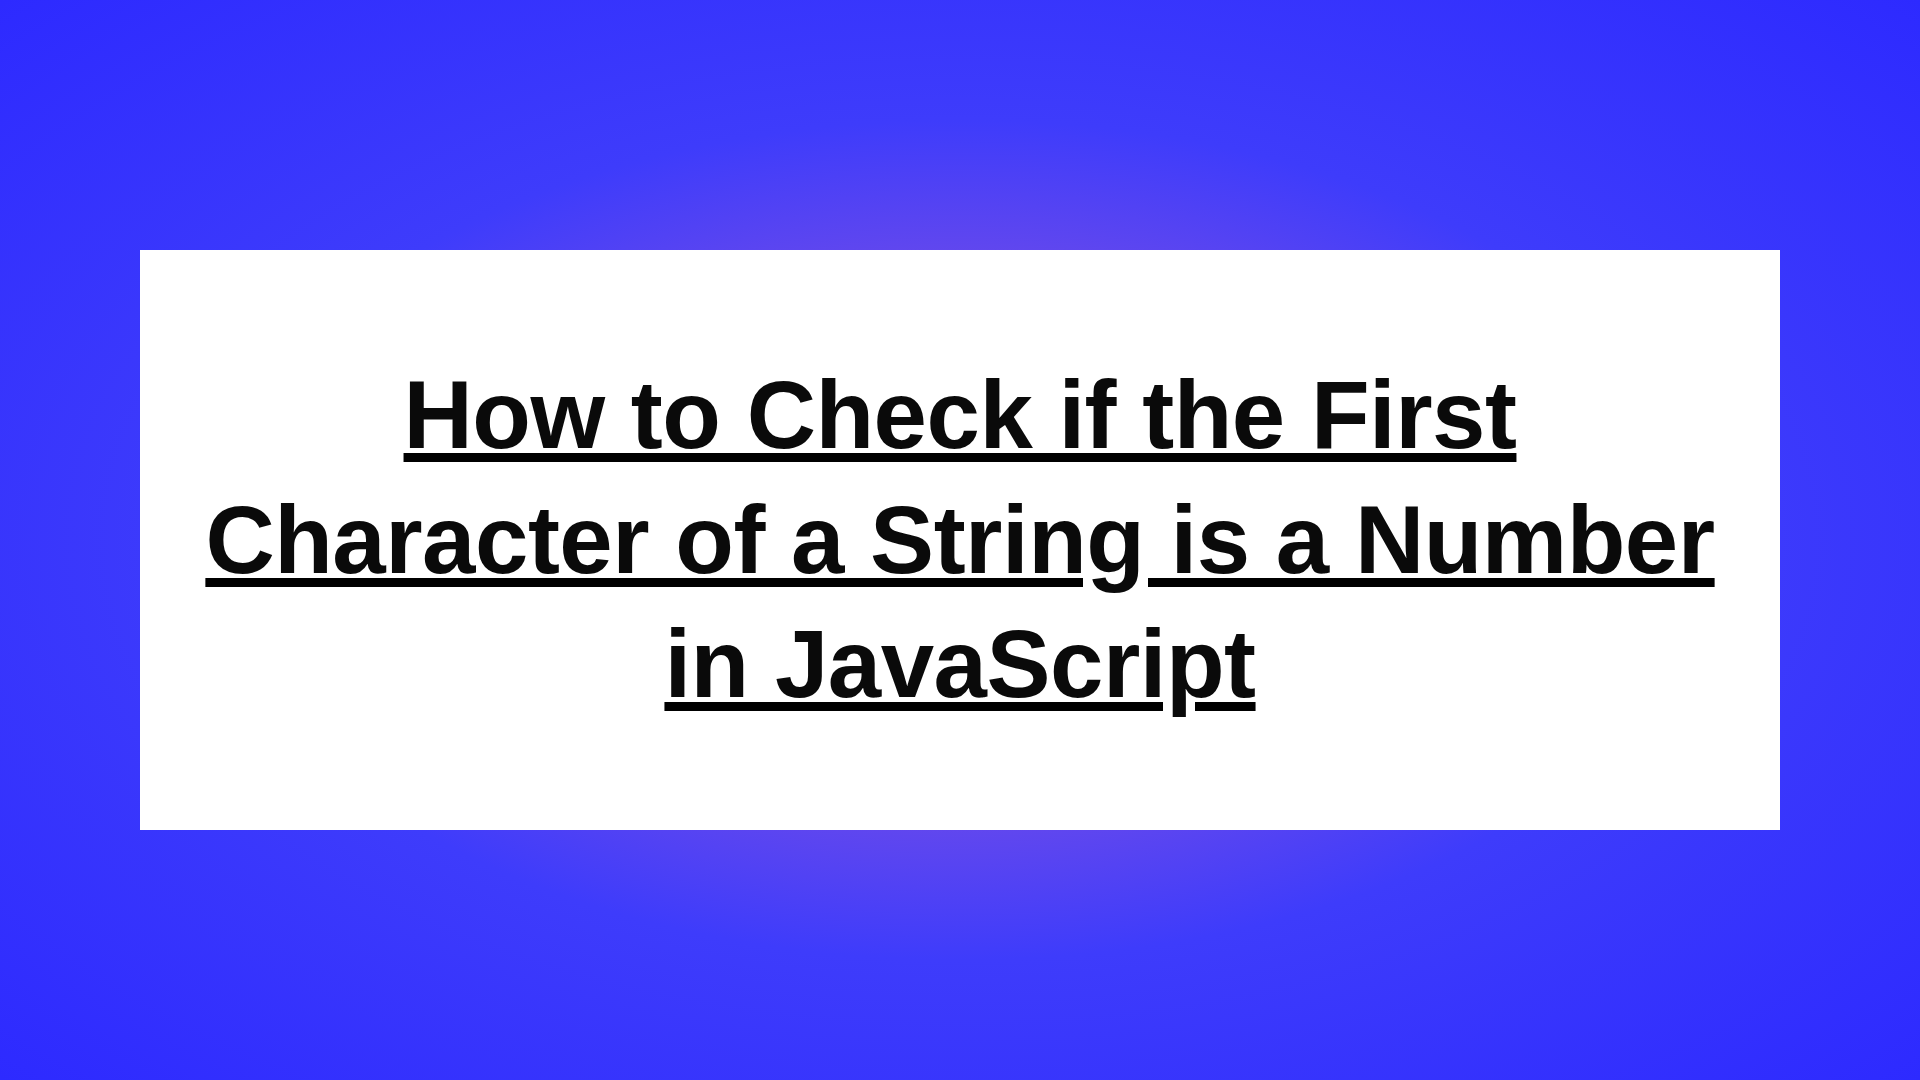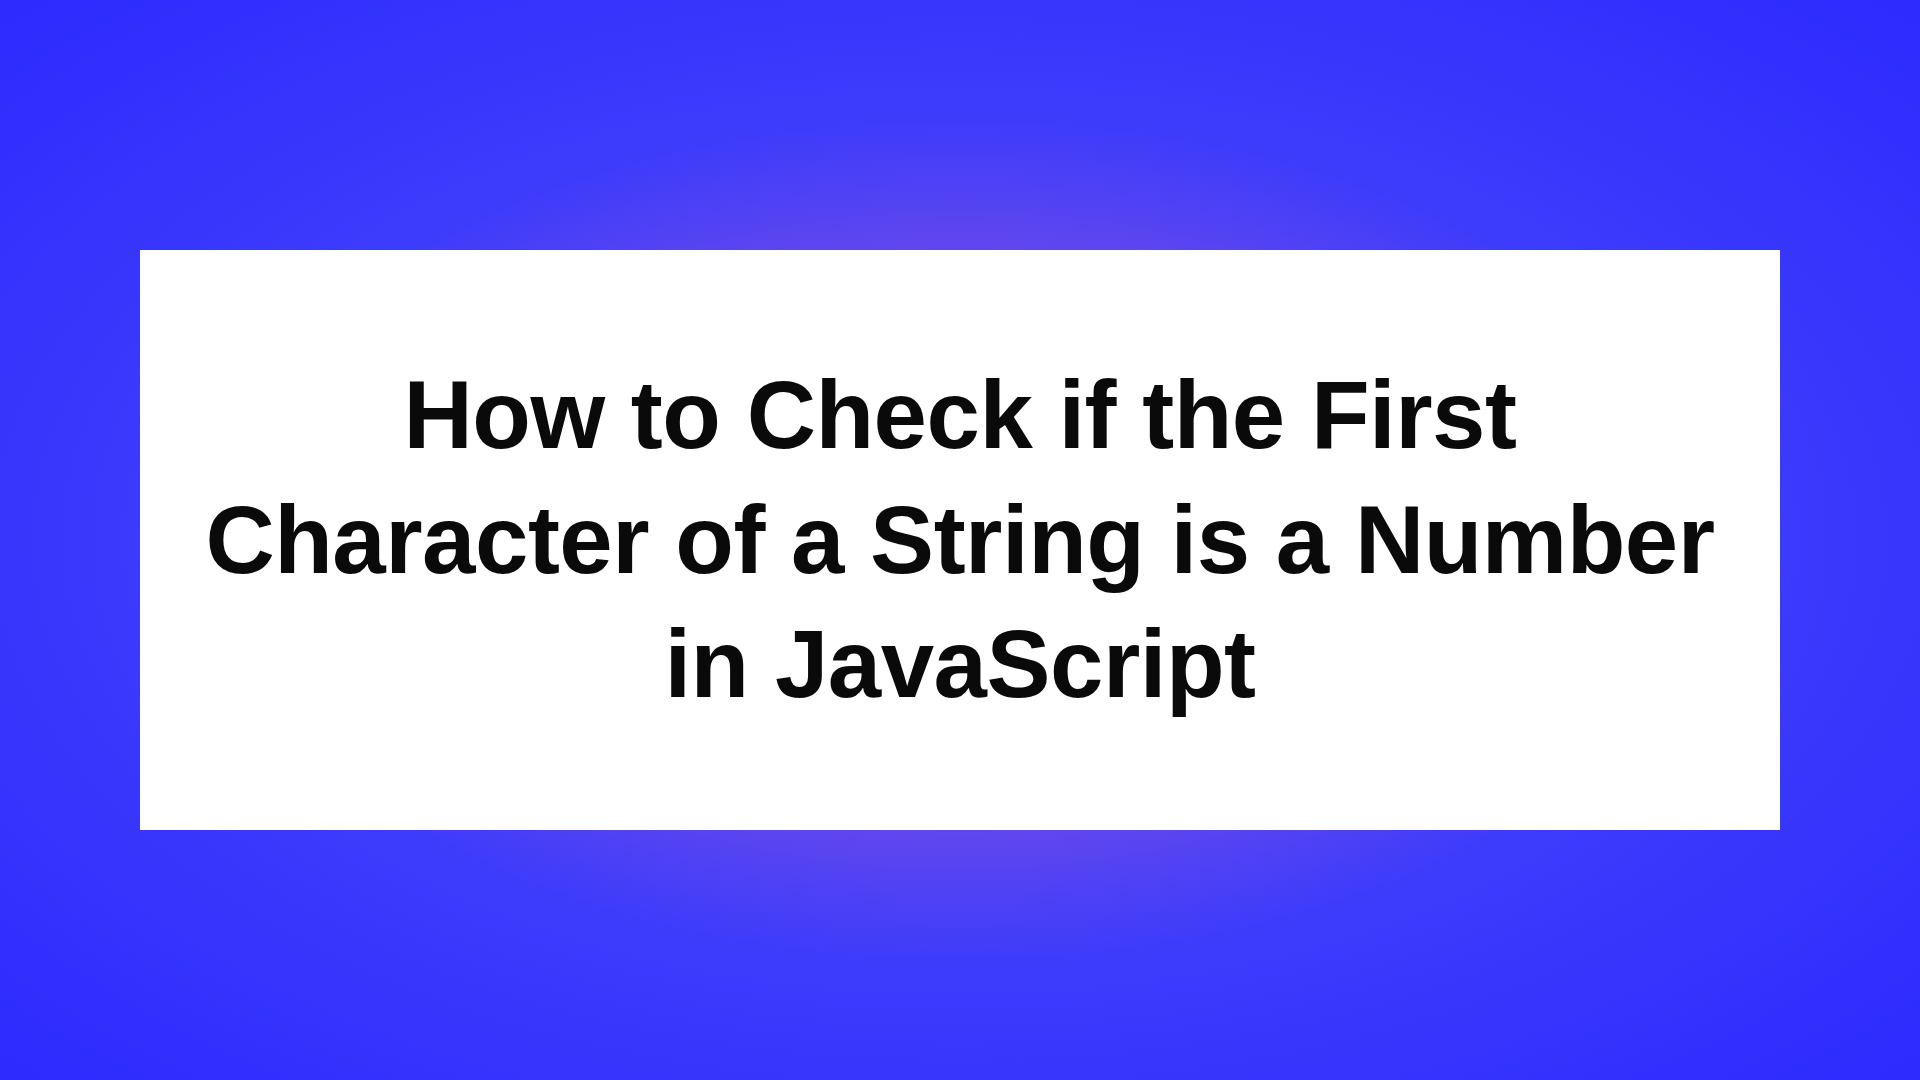--- a/index.html
+++ b/index.html
@@ -18,20 +18,21 @@
     font-family: 'Futura', 'Century Gothic', 'Avant Garde', sans-serif;
   }
   .card {
     background: #ffffff;
     width: 1640px;
     height: 580px;
     display: flex;
     align-items: center;
     justify-content: center;
     padding: 60px;
+    text-decoration: underline;
   }
   .title {
     color: #0a0a0a;
     font-weight: 900;
     font-size: 96px;
     line-height: 1.3;
     text-align: center;
     letter-spacing: -0.5px;
   }
 </style>

